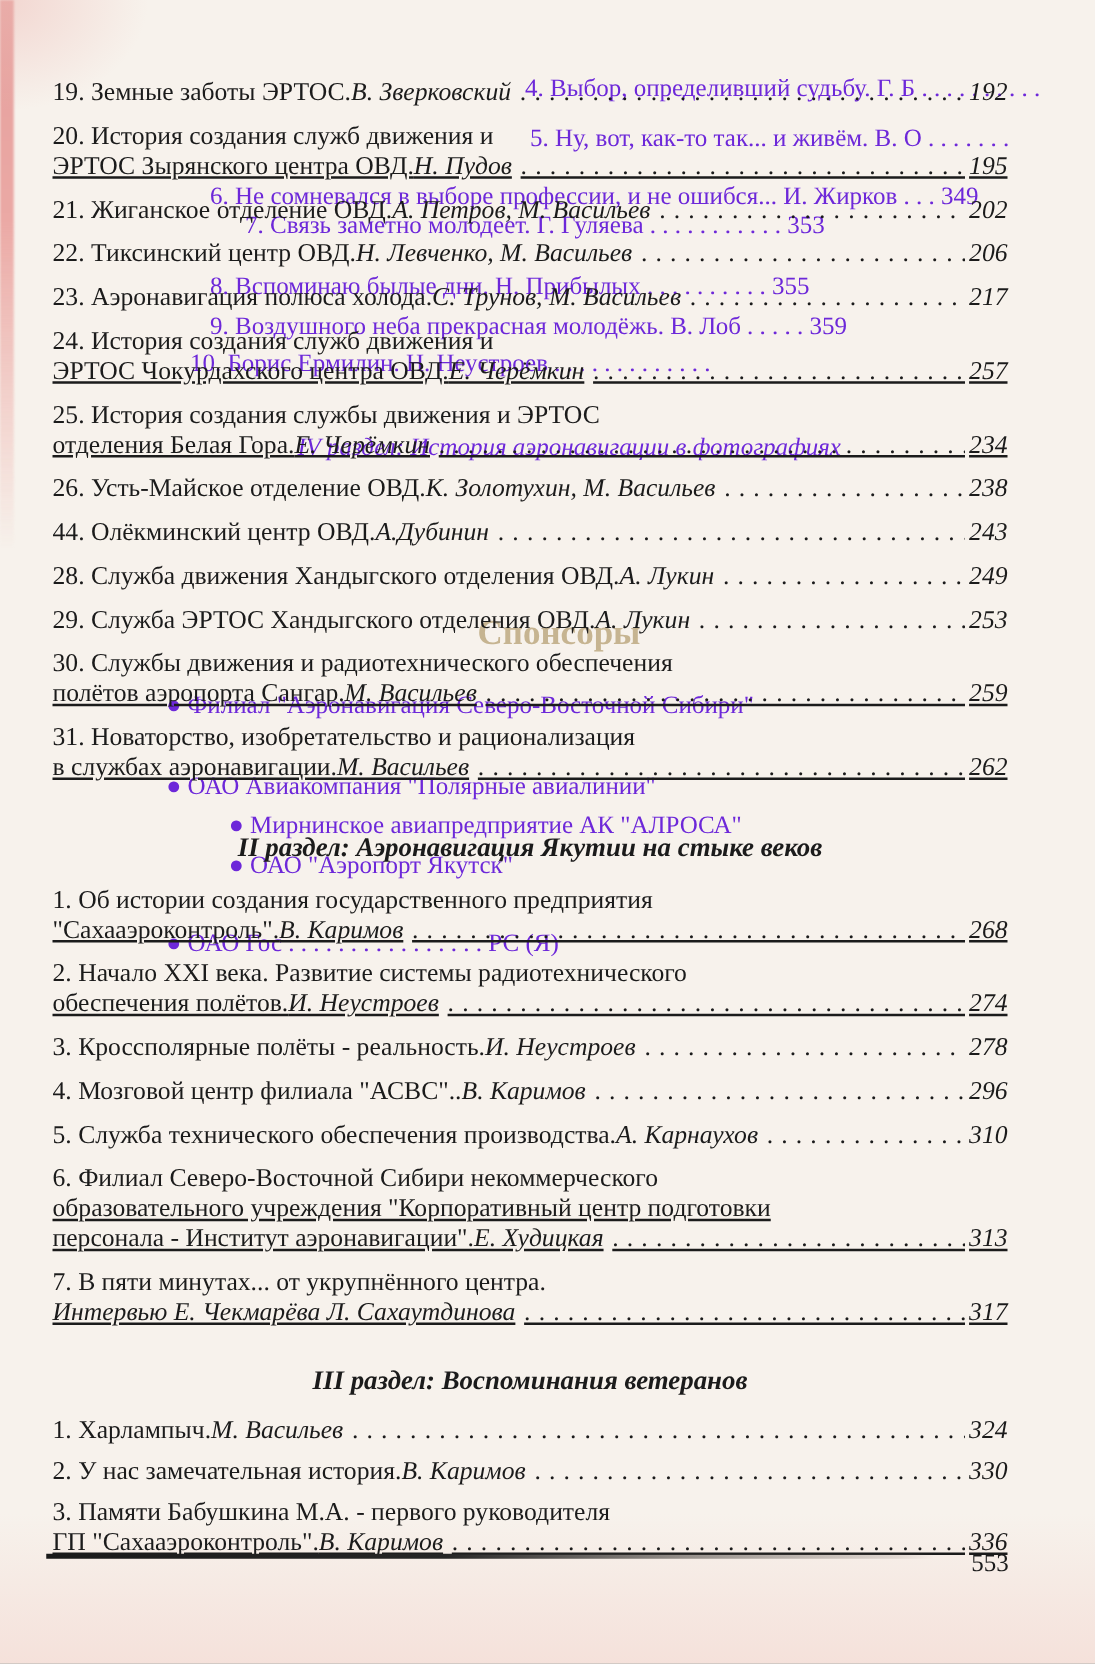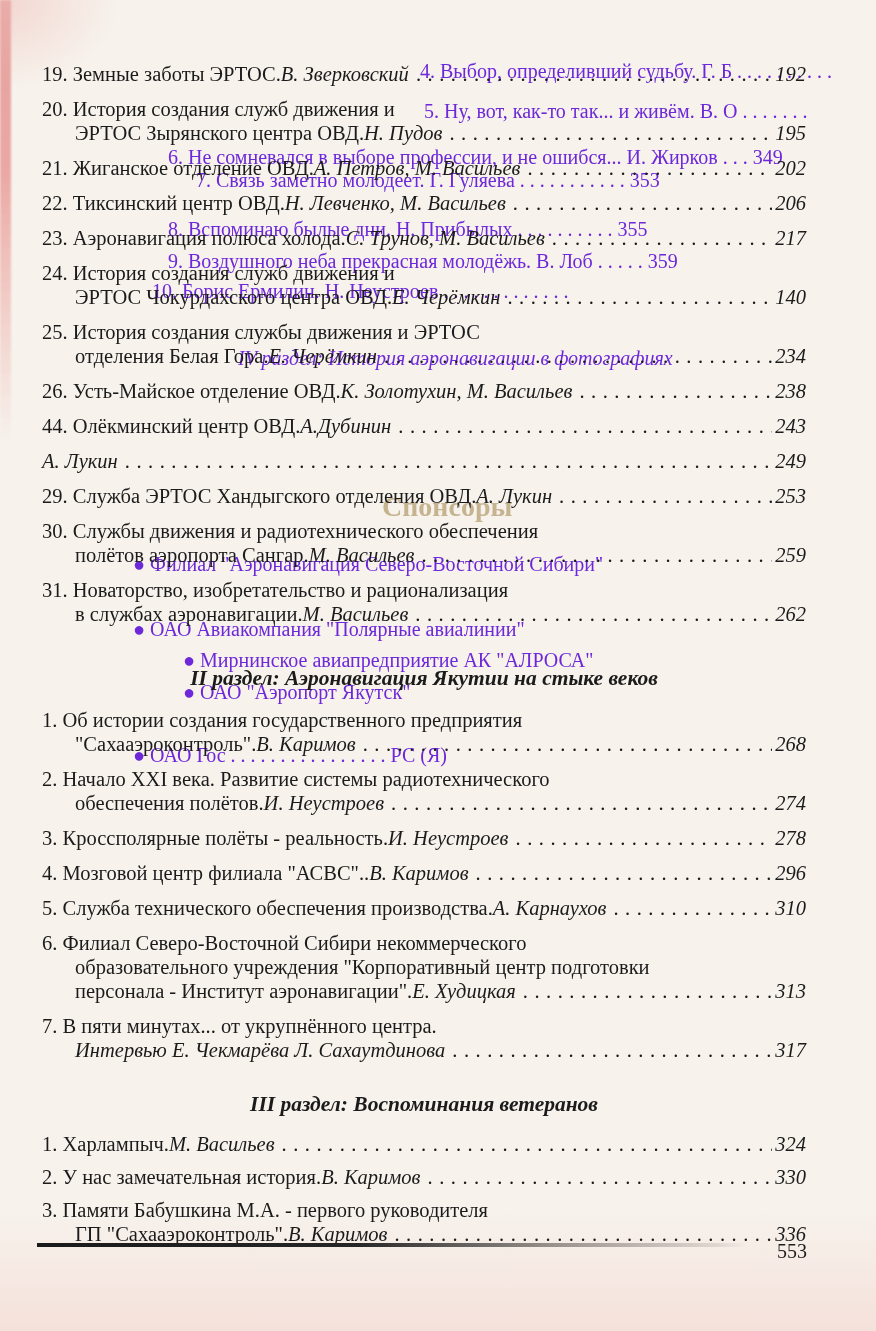--- a/index.html
+++ b/index.html
@@ -18,21 +18,21 @@
   .tint-corner{position:absolute;left:0;top:0;width:120px;height:90px;z-index:0;
     background:radial-gradient(ellipse at 0% 0%,rgba(238,186,181,.5),rgba(238,186,181,0) 70%);}
   
   .ghost{position:absolute;z-index:1;white-space:nowrap;
     color:#6d28d9;filter:blur(.4px);font-size:20px;line-height:22px;}
   .ghost.b{font-weight:bold;color:#c6b491;}
   .ghost.i{font-style:italic;}
   
   #toc{position:relative;z-index:2;padding:62px 70px 0 42px;}
   .line{font-size:20.5px;line-height:24px;white-space:nowrap;}
-  .line.cont{margin-left:33px;}
+  .line.cont{text-decoration:underline;}
   .line.last{display:flex;align-items:center;}
   .line.last>span{flex:0 0 auto;}
   .it{font-style:italic;}
   .dots{flex:1 1 auto !important;min-width:0;overflow:hidden;white-space:nowrap;
     letter-spacing:6.5px;padding-left:7px;}
   .pg{font-style:italic;padding-left:3px;}
   .entry{margin-bottom:11px;}
   .sec-header{font-weight:bold;text-align:center;font-size:21.5px;line-height:24px;
     margin:40px 0 18px 0;font-style:italic;}
   .sec3 .sec-header{margin-top:30px;margin-bottom:16px;}
@@ -109,21 +109,21 @@
             <span class="dots">............................................................................................................................................</span>
             <span class="pg">217</span>
           </div>
         </div>
         <div class="entry">
           <div class="line"><span>24. История создания служб движения и</span></div>
           <div class="line cont last">
             <span>ЭРТОС Чокурдахского центра ОВД. </span>
             <span class="it">Е. Черёмкин</span>
             <span class="dots">............................................................................................................................................</span>
-            <span class="pg">140</span>
+            <span class="pg">257</span>
           </div>
         </div>
         <div class="entry">
           <div class="line"><span>25. История создания службы движения и ЭРТОС</span></div>
           <div class="line cont last">
             <span>отделения Белая Гора. </span>
             <span class="it">Е. Черёмкин</span>
             <span class="dots">............................................................................................................................................</span>
             <span class="pg">234</span>
           </div>
@@ -139,20 +139,21 @@
         <div class="entry">
           <div class="line last">
             <span>44. Олёкминский центр ОВД. </span>
             <span class="it">А.Дубинин</span>
             <span class="dots">............................................................................................................................................</span>
             <span class="pg">243</span>
           </div>
         </div>
         <div class="entry">
           <div class="line last">
+            <span>28. Служба движения Хандыгского отделения ОВД. </span>
             <span class="it">А. Лукин</span>
             <span class="dots">............................................................................................................................................</span>
             <span class="pg">249</span>
           </div>
         </div>
         <div class="entry">
           <div class="line last">
             <span>29. Служба ЭРТОС Хандыгского отделения ОВД. </span>
             <span class="it">А. Лукин</span>
             <span class="dots">............................................................................................................................................</span>

